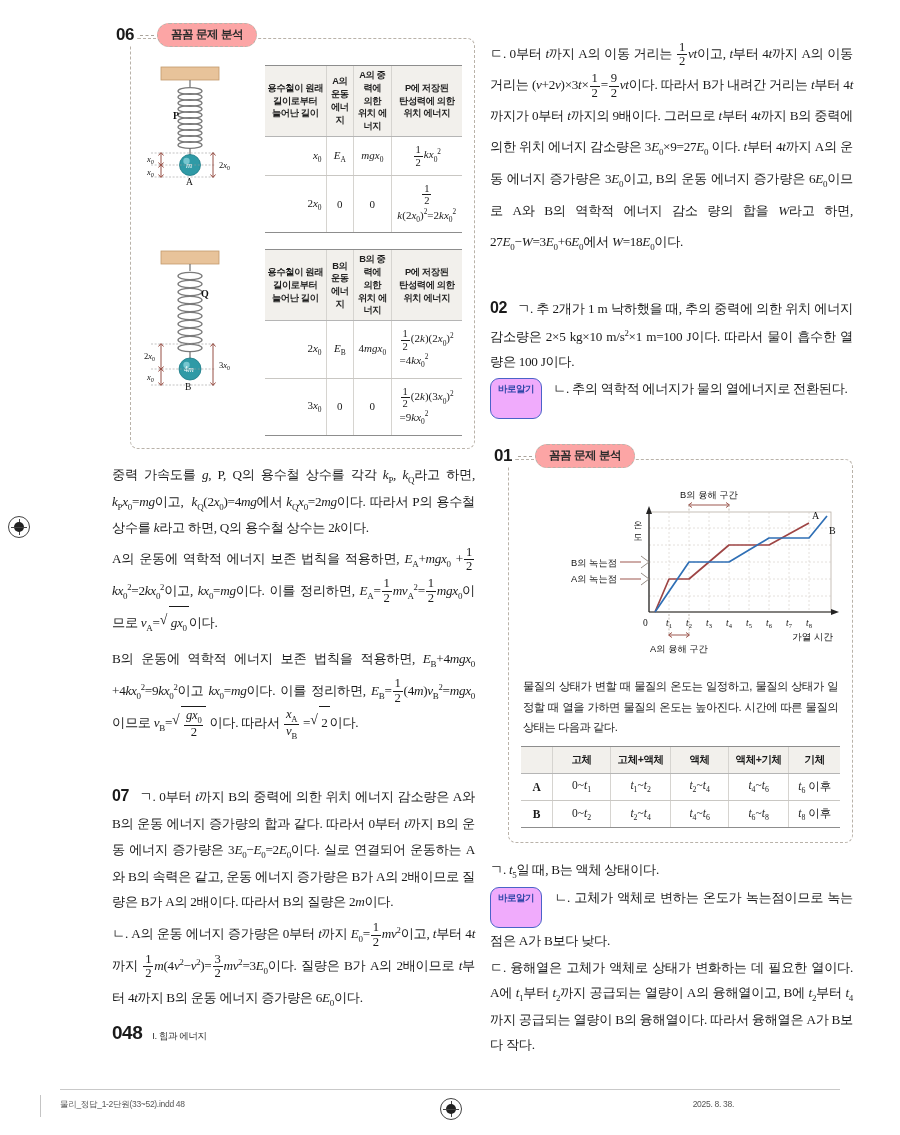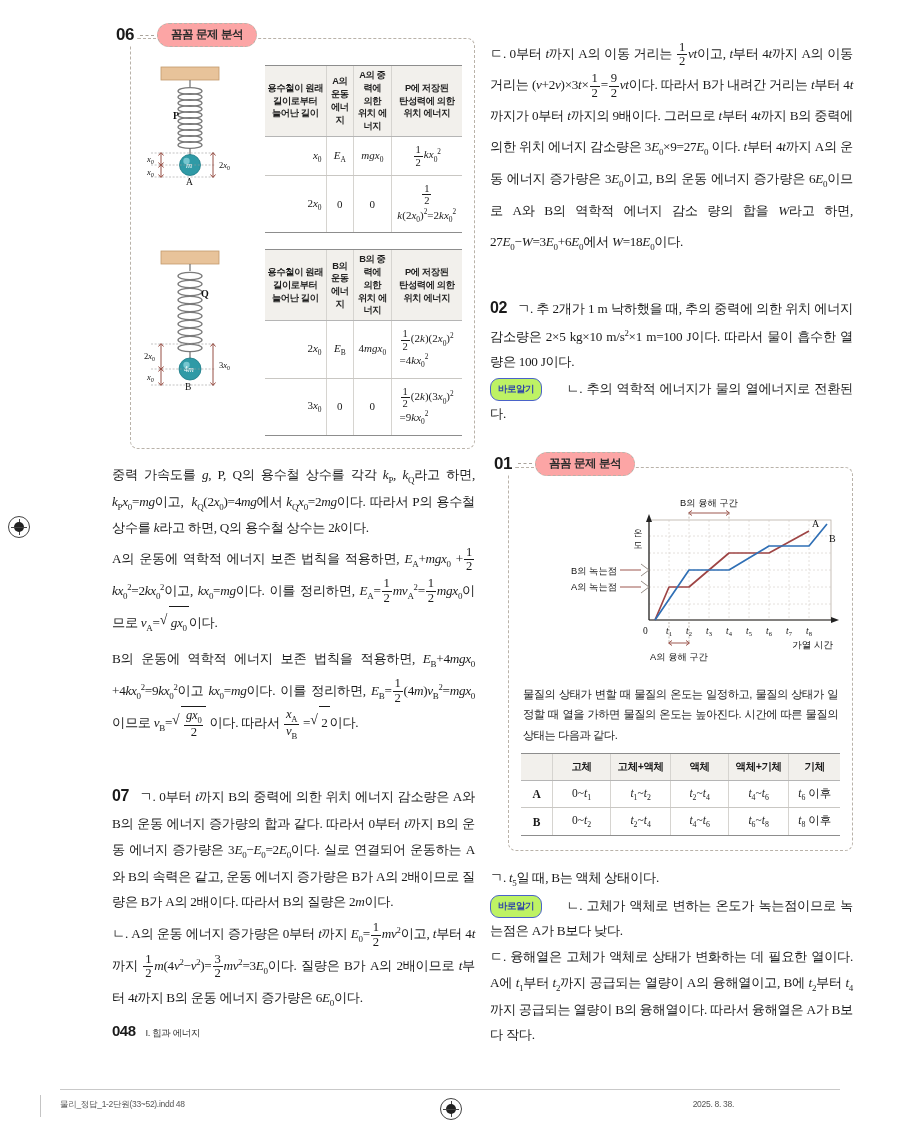--- a/index.html
+++ b/index.html
@@ -69,41 +69,41 @@
   .sqrt { display:inline-block; position:relative; padding-left:9px; }
   .sqrt:before { content:"\221A"; position:absolute; left:0; top:-2px; font-size:1.05em; }
   .sqrt .rad { border-top:1px solid #1a1a1a; padding:0 2px; display:inline-block; }
 
   
   .ptext { font-size:13.2px; line-height:1.92; text-align:justify; letter-spacing:-0.3px; margin:0; }
   .ptext.eq { line-height:2.35; }
   .qnum { font-family:"Liberation Sans", sans-serif; font-weight:bold; font-size:16px; letter-spacing:-0.5px; margin-right:7px; }
   .barro {
     display:inline-block; font-family:"Liberation Sans", sans-serif; font-size:9.5px; font-weight:bold;
-    border:1px solid #4a63c8; color:#2f46a8; background:#bef264; border-radius:9px;
-    padding:1px 7px 2px 7px; letter-spacing:-0.5px; margin-right:20px; vertical-align:1px;
+    border:1px solid #4a63c8; color:#2f46a8; background:#f0abfc; border-radius:9px;
+    padding:1px 7px 20px 7px; letter-spacing:-0.5px; margin-right:8px; vertical-align:1px;
   }
 
   
   table.st { border-collapse:collapse; width:100%; font-size:11px; margin-top:8px; }
   table.st th {
     font-family:"Liberation Sans", sans-serif; font-weight:bold; font-size:10.5px;
     background:#f2f0ec; border-top:1.1px solid #8d8d8d; border-bottom:1px solid #b5b5b5;
     padding:6px 2px; letter-spacing:-0.4px; border-left:1px solid #d6d4d0;
   }
   table.st th:first-child { border-left:none; }
   table.st td { border-bottom:1px solid #c9c7c3; border-left:1px solid #d6d4d0; padding:5px 2px; text-align:center; font-size:11.5px; }
   table.st td:first-child { border-left:none; font-weight:bold; font-family:"Liberation Serif", serif; }
   table.st tr:last-child td { border-bottom:1.1px solid #8d8d8d; }
 
   .boxnote { font-family:"Liberation Sans", sans-serif; font-size:11.3px; line-height:1.82; letter-spacing:-0.5px; text-align:justify; }
 
   
   .folio { position:absolute; left:112px; top:1022px; display:flex; align-items:baseline; }
-  .folio-num { font-family:"Liberation Sans", sans-serif; font-weight:bold; font-size:15px; letter-spacing:-0.5px; }
+  .folio-num { font-family:"Liberation Sans", sans-serif; font-weight:bold; font-size:19px; letter-spacing:-0.5px; }
   .folio-txt { font-family:"Liberation Sans", sans-serif; font-size:9.5px; margin-left:10px; letter-spacing:-0.4px; color:#333; }
   .rule { position:absolute; left:60px; top:1089px; width:780px; height:0; border-top:0.8px solid #c9c9c9; }
   .imprint { position:absolute; top:1099px; font-family:"Liberation Sans", sans-serif; font-size:8.5px; color:#555; letter-spacing:-0.3px; }
   .imprint.left { left:60px; }
   .imprint.right { right:58px; }
   .vbar { position:absolute; left:40px; top:1095px; width:0; height:22px; border-left:0.8px solid #c4c4c4; }
 
   
   .chartwrap { position:relative; width:100%; height:180px; margin:10px 0 2px 0; }
 </style>

